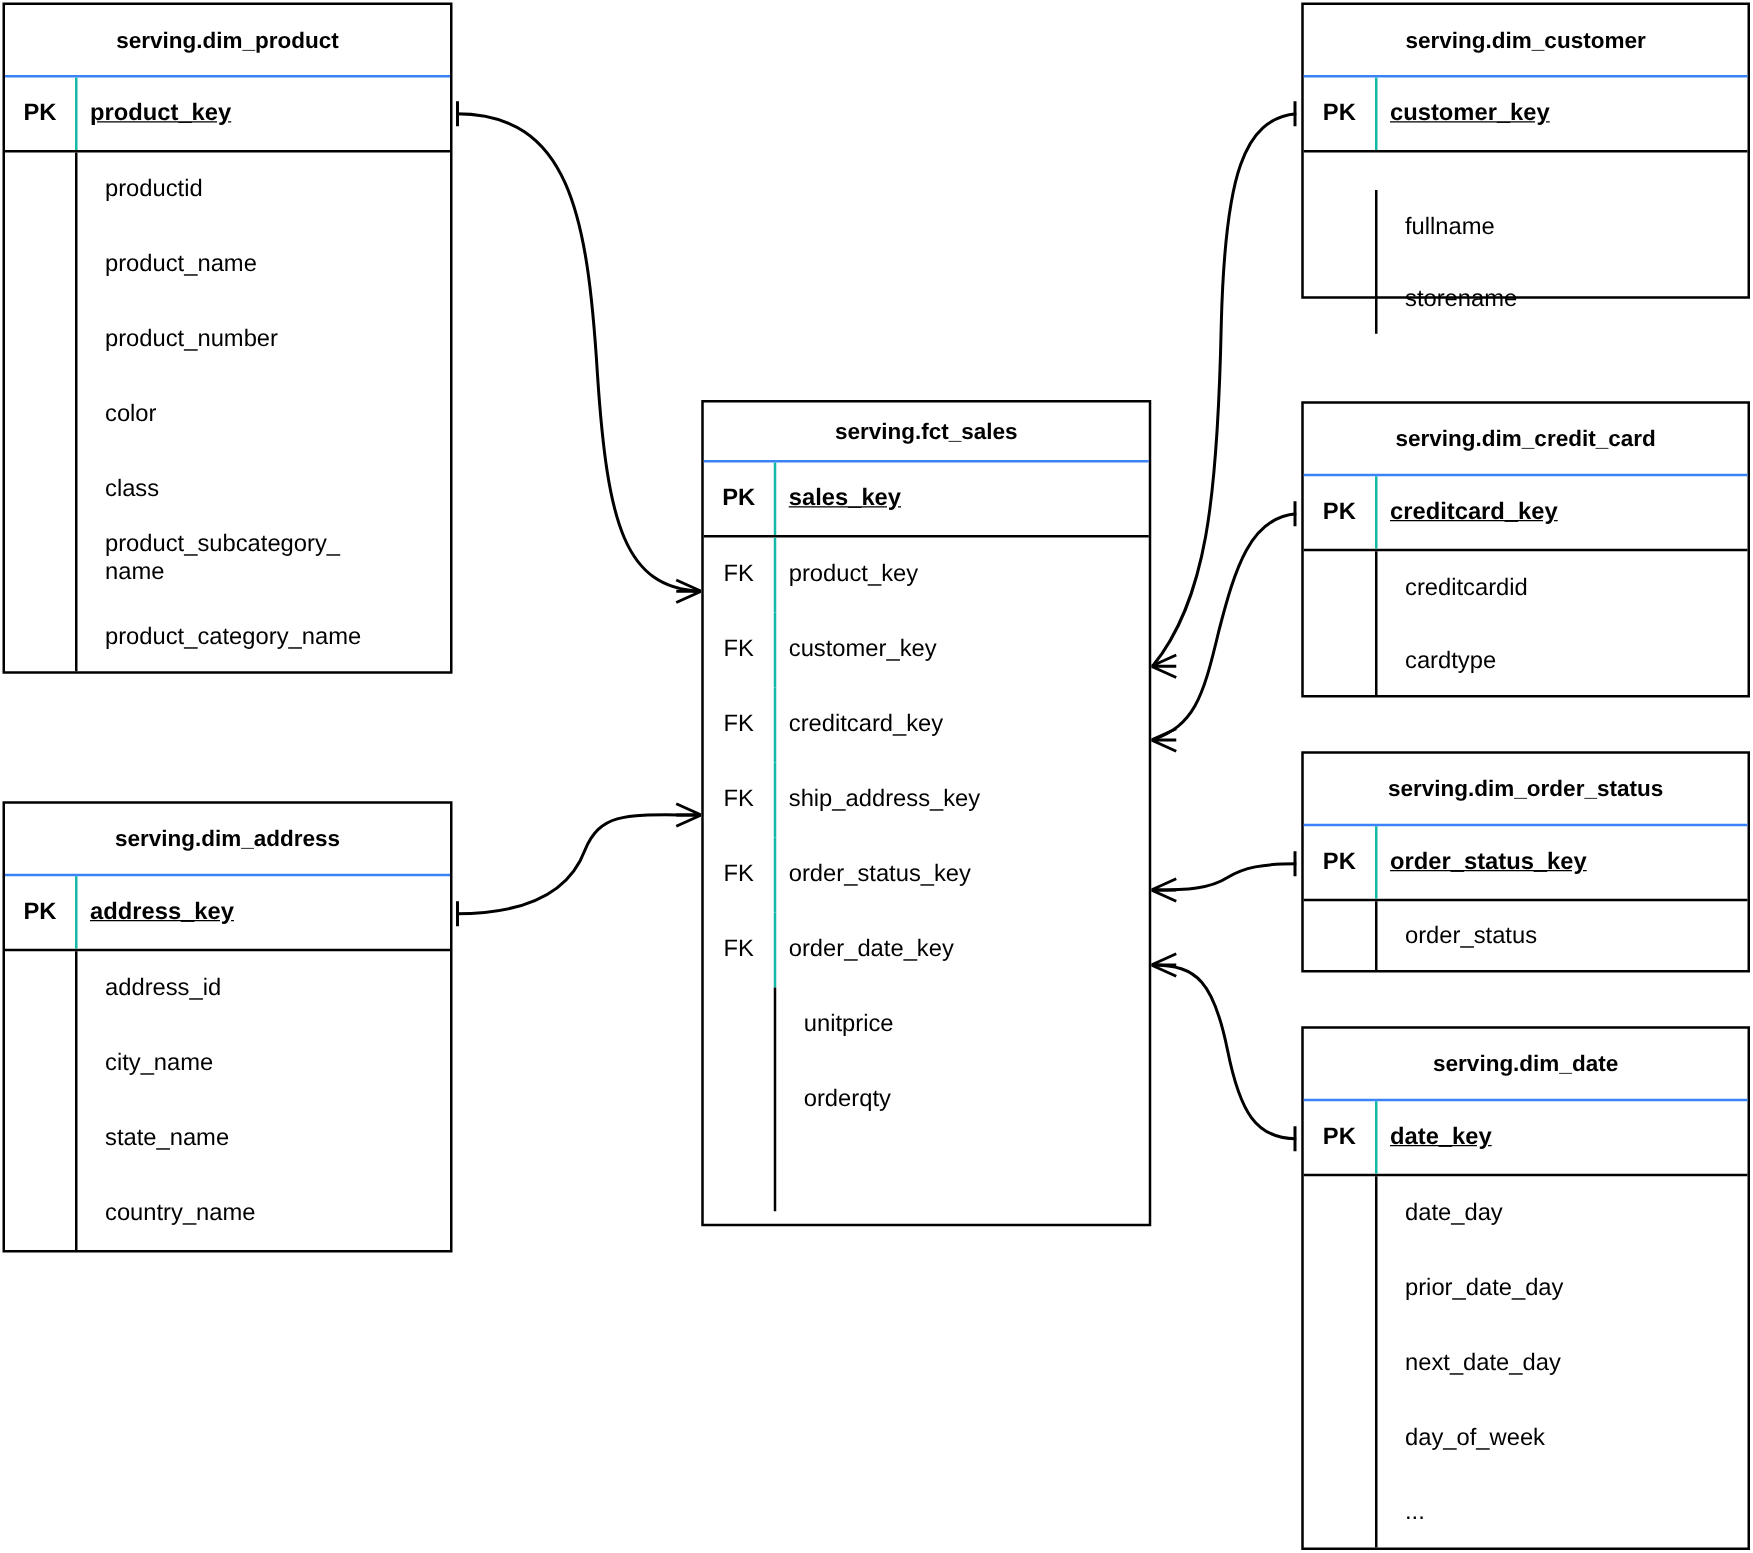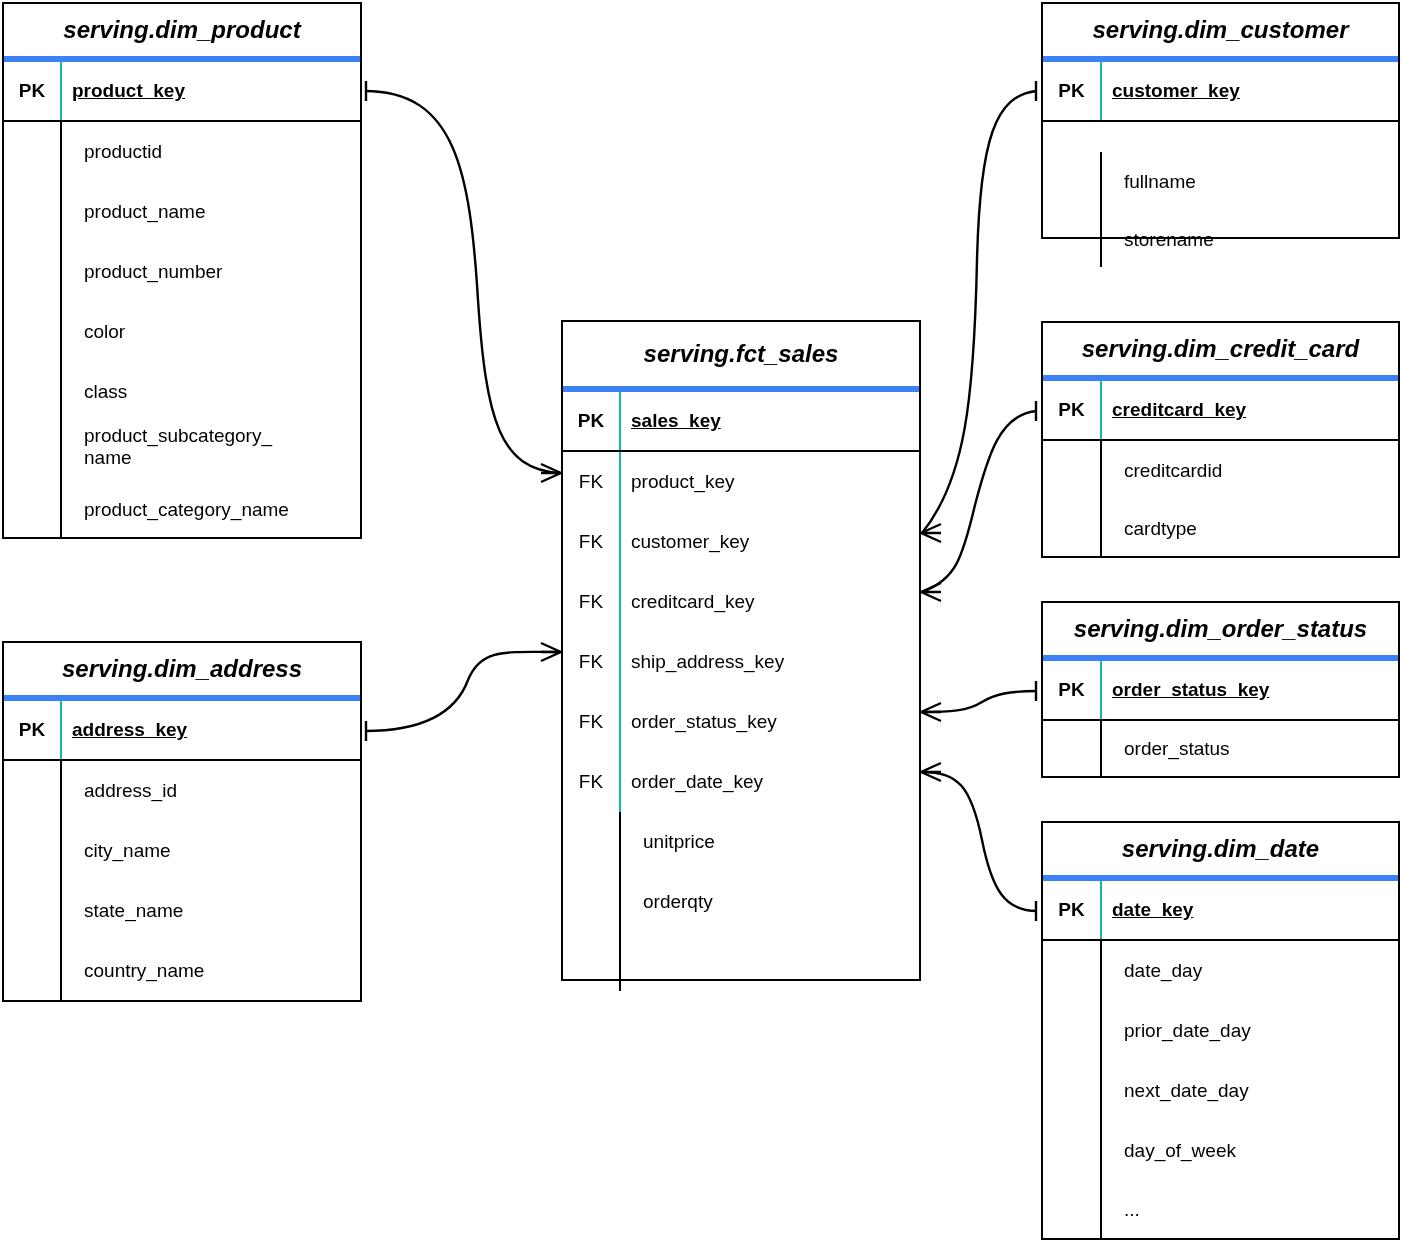--- a/index.html
+++ b/index.html
@@ -30,27 +30,26 @@
     box-sizing: border-box;
     border: 2px solid #000000;
     background: #ffffff;
     z-index: 2;
   }
   .entity-title {
     box-sizing: border-box;
     width: 100%;
     text-align: center;
     font-weight: bold;
-    font-size: 24px;
-    color: #000000;
-    border-bottom: 6px solid #3b82f6;
+    font-size: 18px;
+    color: #000000;
+    border-bottom: 2px solid #3b82f6;
     display: flex;
     align-items: center;
     justify-content: center;
-    font-style: italic;
   }
   .row {
     box-sizing: border-box;
     display: flex;
     width: 100%;
   }
   .row.pk-row {
     border-bottom: 2px solid #000000;
   }
   .keycol {
@@ -184,21 +183,21 @@
       <div class="attrs-list">
         <div class="attr" style="height:60px;">address_id</div>
         <div class="attr" style="height:60px;">city_name</div>
         <div class="attr" style="height:60px;">state_name</div>
         <div class="attr" style="height:59px;">country_name</div>
       </div>
     </div>
   </div>
 
   <div class="entity" style="left:561px; top:320px; width:360px; height:661px;">
-    <div class="entity-title" style="height:70px;">serving.fct_sales</div>
+    <div class="entity-title" style="height:48px;">serving.fct_sales</div>
     <div class="row pk-row" style="height:60px;">
       <div class="keycol" style="width:58px;">PK</div>
       <div class="namecol pk-name">sales_key</div>
     </div>
     <div class="fkrows">
       <div class="row" style="height:60px;">
         <div class="keycol fk" style="width:58px;">FK</div>
         <div class="namecol">product_key</div>
       </div>
       <div class="row" style="height:60px;">

